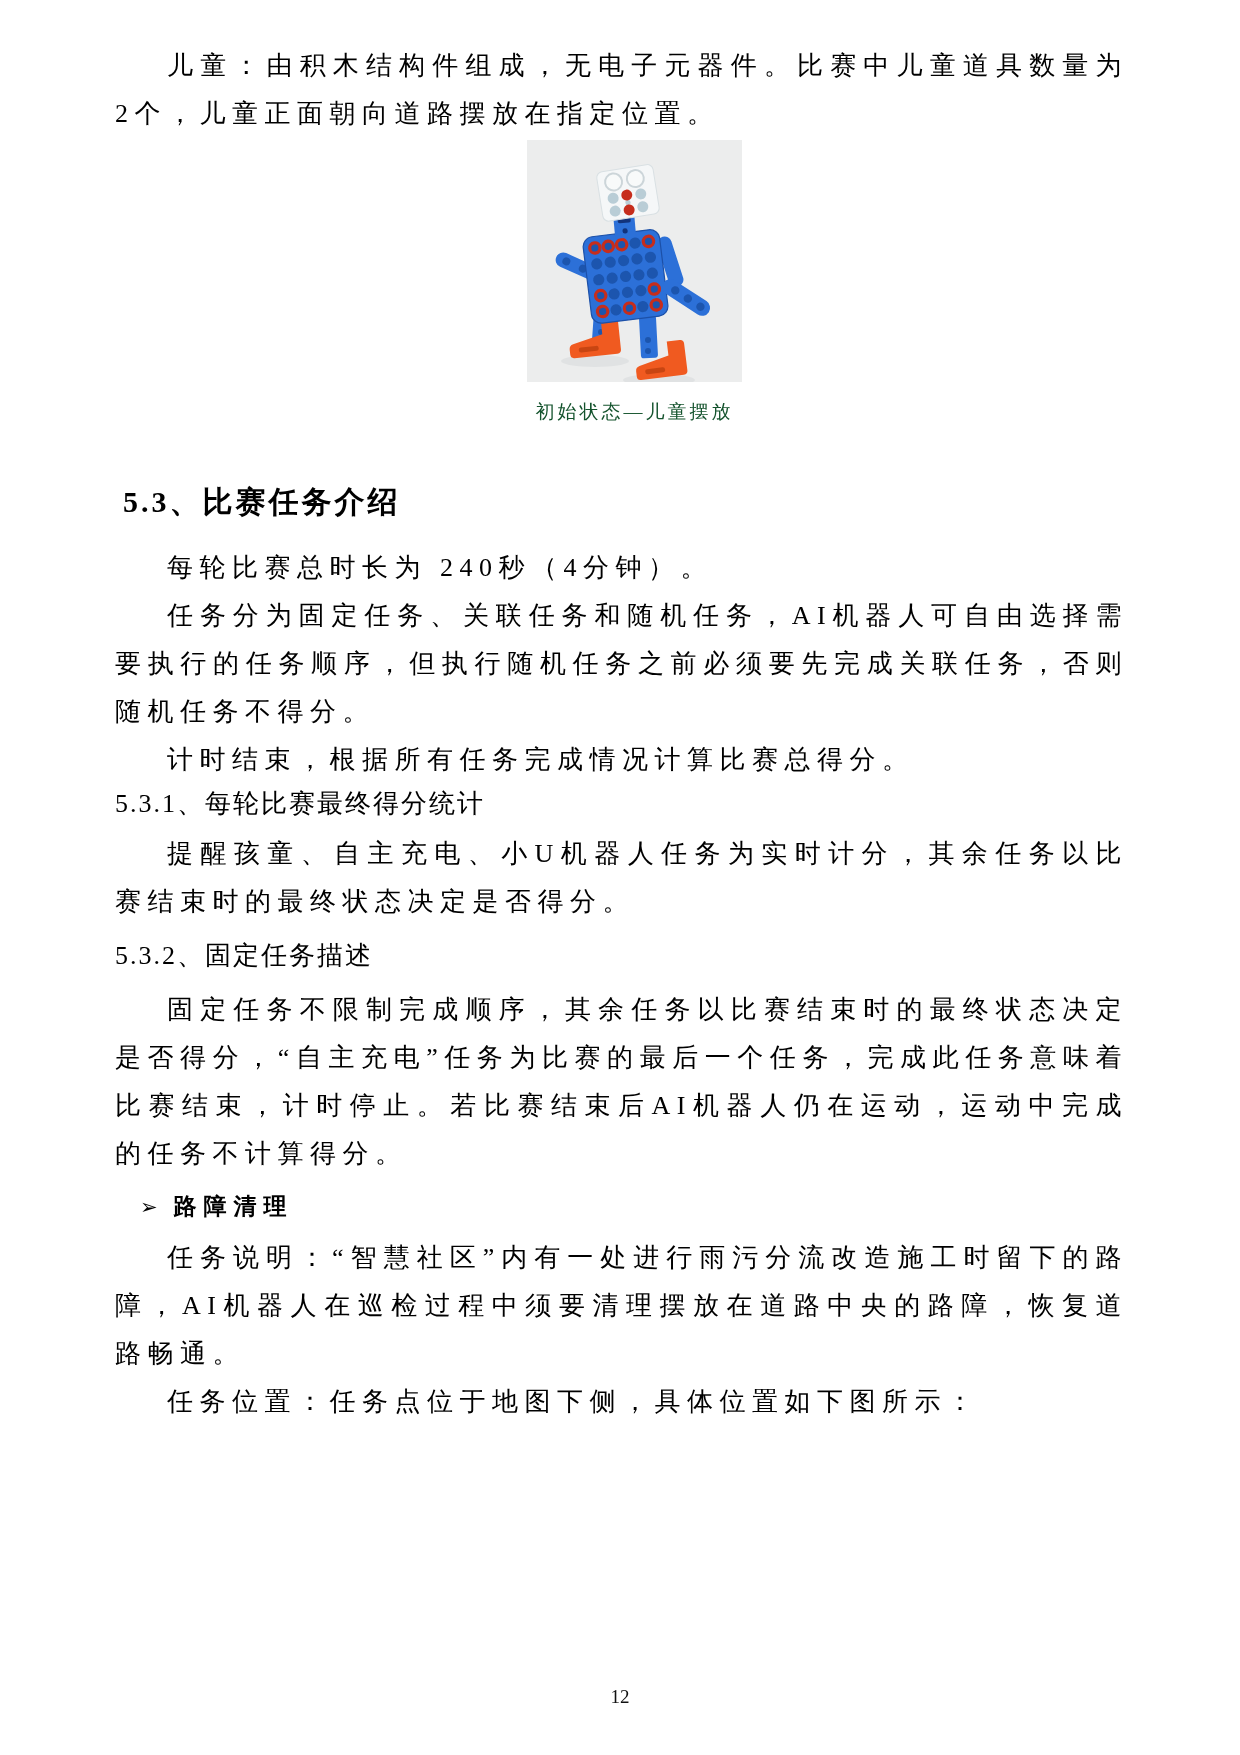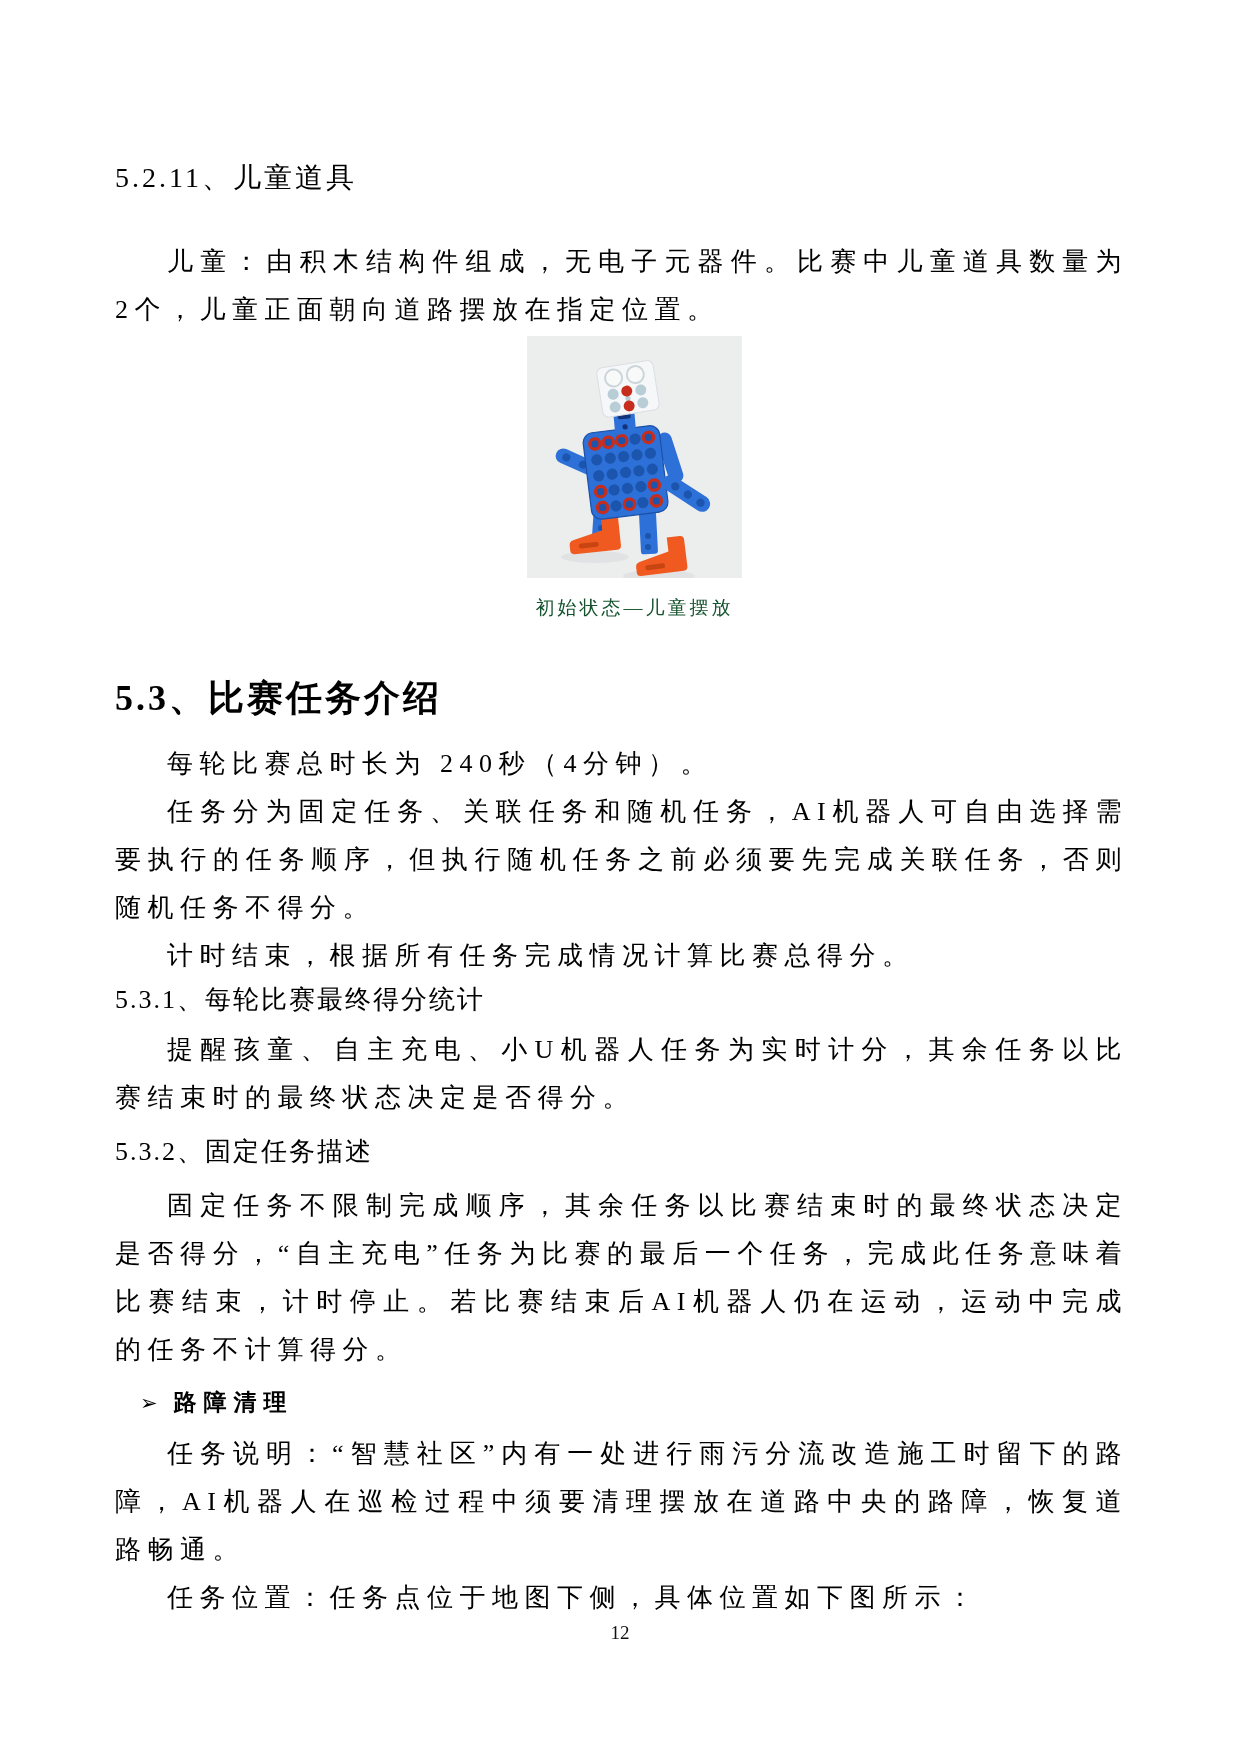--- a/index.html
+++ b/index.html
@@ -30,22 +30,22 @@
   .photo{
     width:215px;height:242px;margin-left:412px;
     display:block;
   }
   .caption{
     display:block;width:215px;margin-left:412px;margin-top:16px;
     font-size:19px;line-height:28px;letter-spacing:3px;
     color:#14532d;text-align:center;white-space:nowrap;
   }
   .h-main{ 
-    margin:56px 0 0 0;
-    font-size:36px;line-height:40px;font-weight:bold;
+    margin:56px 0 0 8px;
+    font-size:30px;line-height:40px;font-weight:bold;
     letter-spacing:3px;
   }
   .p2{margin-top:22px;}
   .p3{margin-top:0;}
   .p4{margin-top:0;}
   .h-3{ 
     margin:2px 0 0 0;
     font-size:26px;line-height:36px;font-weight:normal;
     letter-spacing:2px;
   }
@@ -59,31 +59,30 @@
     display:flex;align-items:center;
   }
   .arrow{
     font-family:"DejaVu Sans","Liberation Sans",sans-serif;
     font-weight:normal;font-size:21px;letter-spacing:0;
     margin-right:16px;
   }
   .p7{margin-top:10px;}
   .p8{margin-top:0;}
   .footer{
-    position:absolute;left:0;top:1622px;width:1240px;
+    position:absolute;left:0;top:1686px;width:1240px;
     text-align:center;font-size:19px;color:#111;
   }
 </style>
 </head>
 <body>
 
 <div class="page">
   <div class="content">
 
-    <h2 class="h-sub">5.2.11、儿童道具</h2>
 
     <p class="para p1">儿童：由积木结构件组成，无电子元器件。比赛中儿童道具数量为2个，儿童正面朝向道路摆放在指定位置。</p>
 
     <figure class="figure">
       <div class="photo">
         <svg width="215" height="242" viewBox="0 0 215 242">
 
           <rect x="0" y="0" width="215" height="242" fill="#ECEDED"></rect>
 
           <g fill="#E0E2E3">

